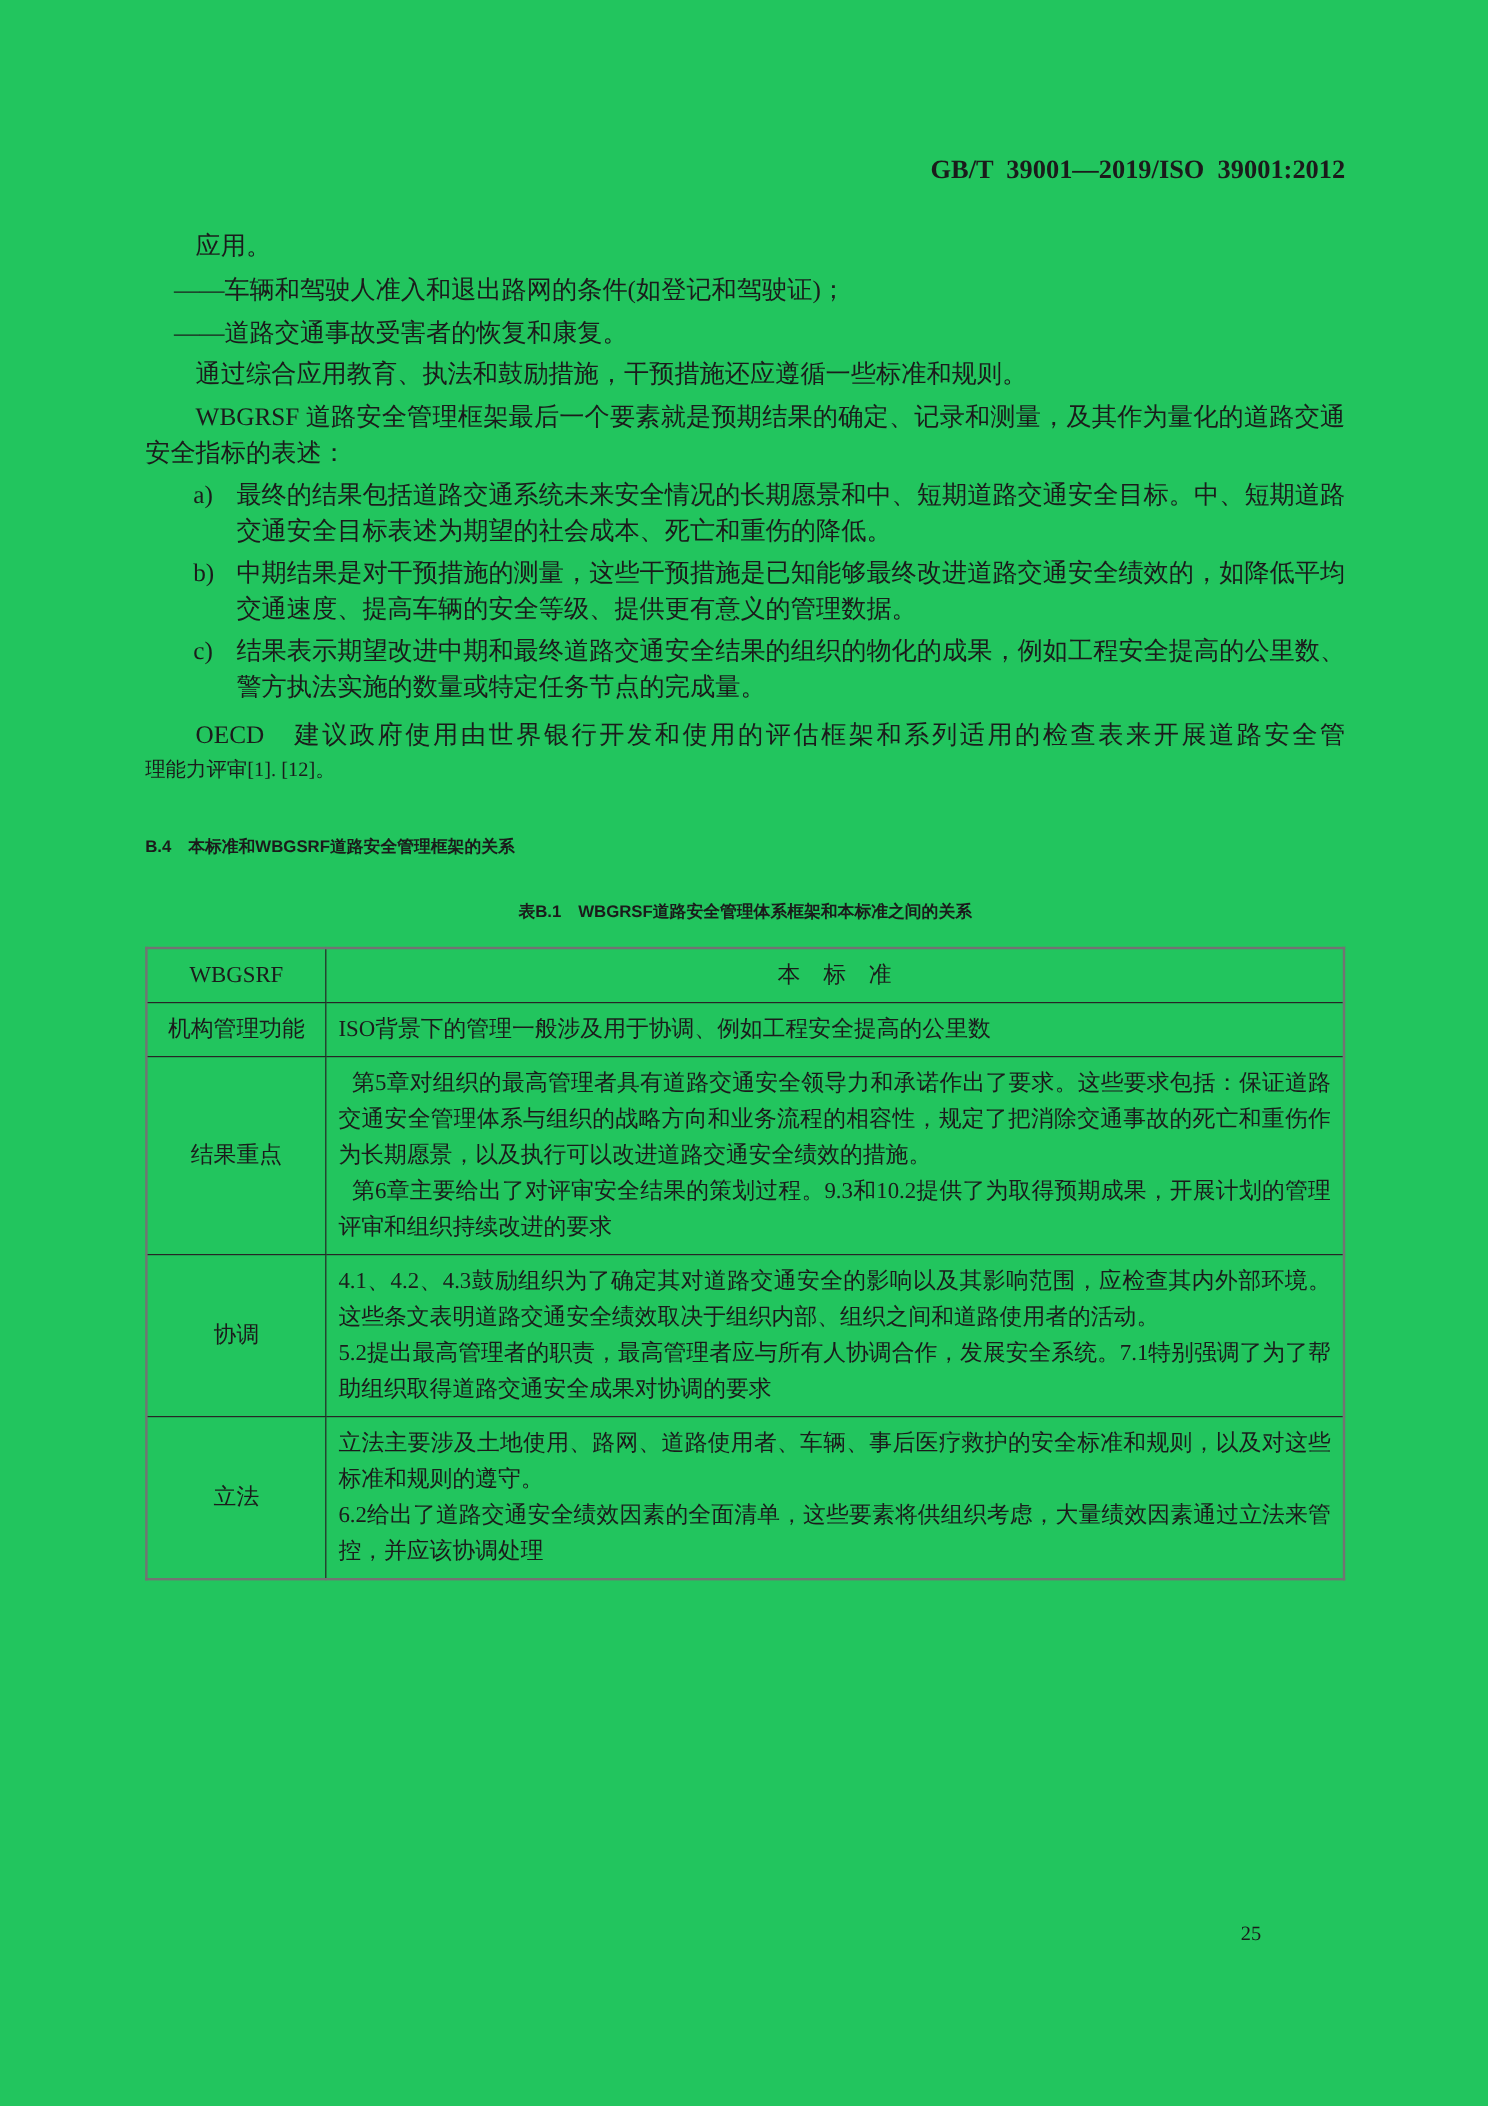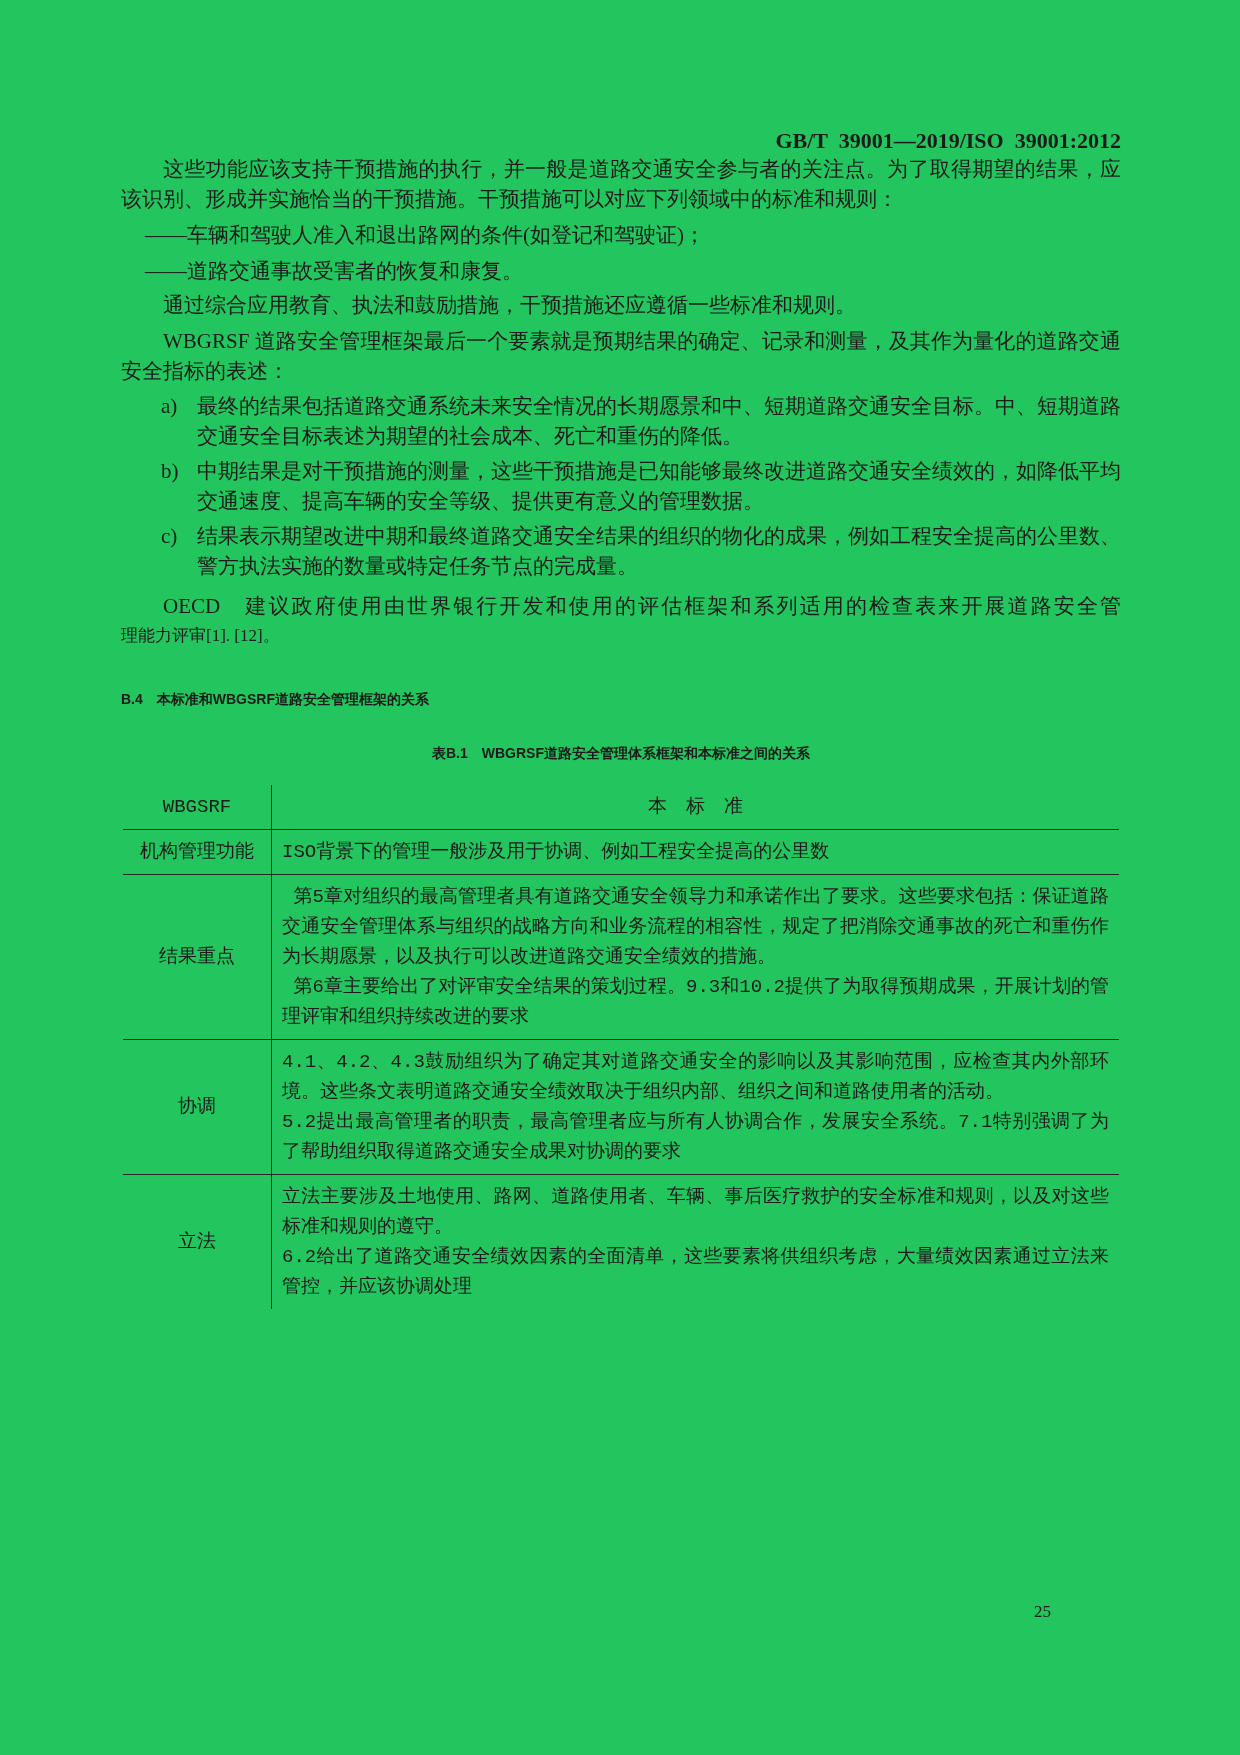--- a/index.html
+++ b/index.html
@@ -15,40 +15,40 @@
   .dash{padding-left:24px;margin-top:6px;}
   .p-edu{margin-top:4px;}
   .p-wbg{margin-top:6px;}
   .litem{position:relative;padding-left:76px;margin:5px 0;font-size:21px;line-height:30px;text-align:justify;}
   .llabel{position:absolute;left:40px;top:0;}
   .p-oecd{margin-top:10px;text-align-last:justify;}
   .p-refs{margin-top:1px;font-size:17px;line-height:27px;}
   .b4-heading{margin-top:36px;font-family:"Liberation Sans","DejaVu Sans",sans-serif;font-weight:700;font-size:14px;line-height:28px;}
   .sec-par{margin-top:40px;}
   .tbl-caption{margin-top:26px;text-align:center;font-family:"Liberation Sans","DejaVu Sans",sans-serif;font-weight:700;font-size:14px;line-height:28px;}
-  table.b1{margin-top:16px;width:100%;border-collapse:collapse;border:2px solid #22c55e;font-family:Liberation Mono, monospace;}
+  table.b1{margin-top:16px;width:100%;border-collapse:collapse;border:2px solid #737373;}
   table.b1 td{border:1px solid #262626;font-size:19px;line-height:30px;vertical-align:middle;}
   .c1{width:136px;text-align:center;padding:4px 6px;}
   .c2{padding:7px 10px;text-align:justify;}
   .c2 p{margin:0;}
   .c2 p.ind{text-indent:0.6em;}
   .hdr-row{height:40px;}
   .row1{height:42px;}
   .center{text-align:center;}
   .pageno{position:absolute;left:1034px;top:1602px;font-size:17px;line-height:20px;}
 </style>
 </head>
 <body>
 
 <div class="page">
   <div class="content">
 
     <div class="doc-code">GB/T  39001—2019/ISO  39001:2012</div>
 
-    <p class="par ti">这些功能应该支持干预措施的执行，并一般是道路交通安全参与者的关注点。为了取得期望的结果，应该识别、形成并实施恰当的干预措施。干预措施可以对应下列领域中的标准和规则：</p>
+    <p class="par ti p-app">应用。</p>
 
     <div class="par dash">——车辆和驾驶人准入和退出路网的条件(如登记和驾驶证)；</div>
     <div class="par dash">——道路交通事故受害者的恢复和康复。</div>
 
     <p class="par ti p-edu">通过综合应用教育、执法和鼓励措施，干预措施还应遵循一些标准和规则。</p>
     <p class="par ti p-wbg">WBGRSF 道路安全管理框架最后一个要素就是预期结果的确定、记录和测量，及其作为量化的道路交通安全指标的表述：</p>
 
     <div class="litem">
       <span class="llabel">a)</span>
       <span>最终的结果包括道路交通系统未来安全情况的长期愿景和中、短期道路交通安全目标。中、短期道路交通安全目标表述为期望的社会成本、死亡和重伤的降低。</span>

